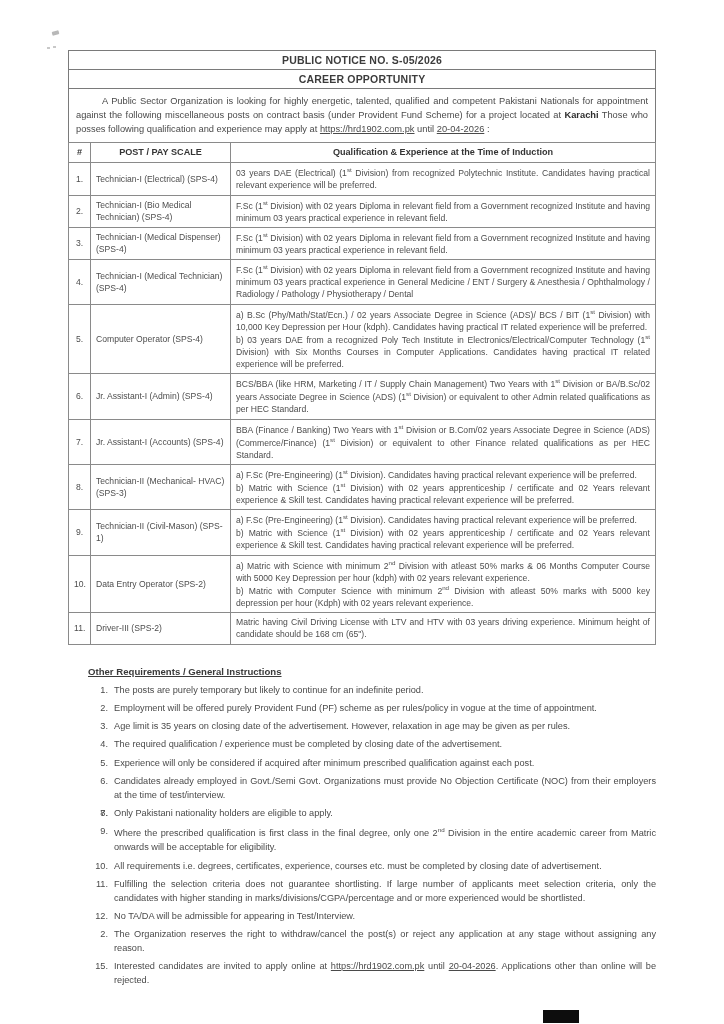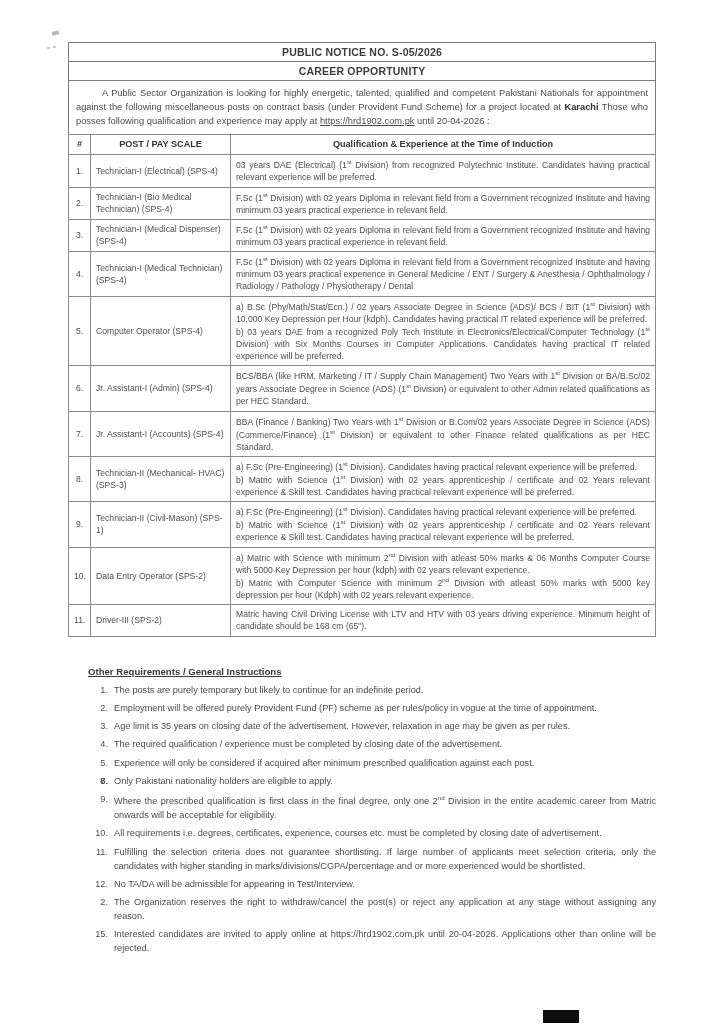--- a/index.html
+++ b/index.html
@@ -35,20 +35,21 @@
     position: absolute;
     left: 68px;
     top: 42px;
     width: 588px;
   }
 
   
   .title-box {
     border: 1px solid #7a7a7a;
     border-bottom: none;
+    margin-top: 8px;
   }
   .title-line {
     text-align: center;
     font-weight: bold;
     font-size: 10.5px;
     letter-spacing: .2px;
     color: #3c3c3c;
     padding: 3px 0 3px;
     border-bottom: 1px solid #7a7a7a;
   }
@@ -58,21 +59,21 @@
     border-left: 1px solid #7a7a7a;
     border-right: 1px solid #7a7a7a;
     padding: 5px 7px 6px 7px;
     font-size: 9.3px;
     line-height: 1.52;
     text-align: justify;
     color: #4a4a4a;
   }
   .intro .indent { display: inline-block; width: 26px; }
   .intro b { color: #2e2e2e; }
-  .u { }
+  .u { text-decoration: underline; }
 
   
   table.posts {
     border-collapse: collapse;
     width: 100%;
     table-layout: fixed;
   }
   table.posts th, table.posts td {
     border: 1px solid #8a8a8a;
     vertical-align: middle;
@@ -90,21 +91,21 @@
   }
   col.c-num { width: 22px; }
   col.c-post { width: 140px; }
   col.c-qual { width: auto; }
   td.num { text-align: center; font-size: 8.6px; }
   td.qual { text-align: justify; }
   sup { font-size: 6.2px; vertical-align: super; }
 
   
   .other-wrap {
-    margin-top: 29px;
+    margin-top: 21px;
     padding-left: 20px;
   }
   .other-title {
     font-weight: bold;
     font-size: 9.6px;
     color: #3a3a3a;
     text-decoration: underline;
     margin-bottom: 7px;
   }
   ol.reqs {
@@ -223,21 +224,21 @@
   </table>
 
   <div class="other-wrap">
     <div class="other-title">Other Requirements / General Instructions</div>
     <ol class="reqs" id="reqs-list">
         <li><span class="n">1.</span><span>The posts are purely temporary but likely to continue for an indefinite period.</span></li>
         <li><span class="n">2.</span><span>Employment will be offered purely Provident Fund (PF) scheme as per rules/policy in vogue at the time of appointment.</span></li>
         <li><span class="n">3.</span><span>Age limit is 35 years on closing date of the advertisement. However, relaxation in age may be given as per rules.</span></li>
         <li><span class="n">4.</span><span>The required qualification / experience must be completed by closing date of the advertisement.</span></li>
         <li><span class="n">5.</span><span>Experience will only be considered if acquired after minimum prescribed qualification against each post.</span></li>
-        <li><span class="n">6.</span></li>
+        <li><span class="n">6.</span><span>Candidates already employed in Govt./Semi Govt. Organizations must provide No Objection Certificate (NOC) from their employers at the time of test/interview.</span></li>
         <li><span class="n">7.</span></li>
         <li><span class="n">8.</span><span>Only Pakistani nationality holders are eligible to apply.</span></li>
         <li><span class="n">9.</span><span>Where the prescribed qualification is first class in the final degree, only one 2<sup>nd</sup> Division in the entire academic career from Matric onwards will be acceptable for eligibility.</span></li>
         <li><span class="n">10.</span><span>All requirements i.e. degrees, certificates, experience, courses etc. must be completed by closing date of advertisement.</span></li>
         <li><span class="n">11.</span><span>Fulfilling the selection criteria does not guarantee shortlisting. If large number of applicants meet selection criteria, only the candidates with higher standing in marks/divisions/CGPA/percentage and or more experienced would be shortlisted.</span></li>
         <li><span class="n">12.</span><span>No TA/DA will be admissible for appearing in Test/Interview.</span></li>
         <li><span class="n">2.</span><span>The Organization reserves the right to withdraw/cancel the post(s) or reject any application at any stage without assigning any reason.</span></li>
         <li><span class="n">15.</span><span>Interested candidates are invited to apply online at <span class="u">https://hrd1902.com.pk</span> until <span class="u">20-04-2026</span>. Applications other than online will be rejected.</span></li>
       </ol>
   </div>

